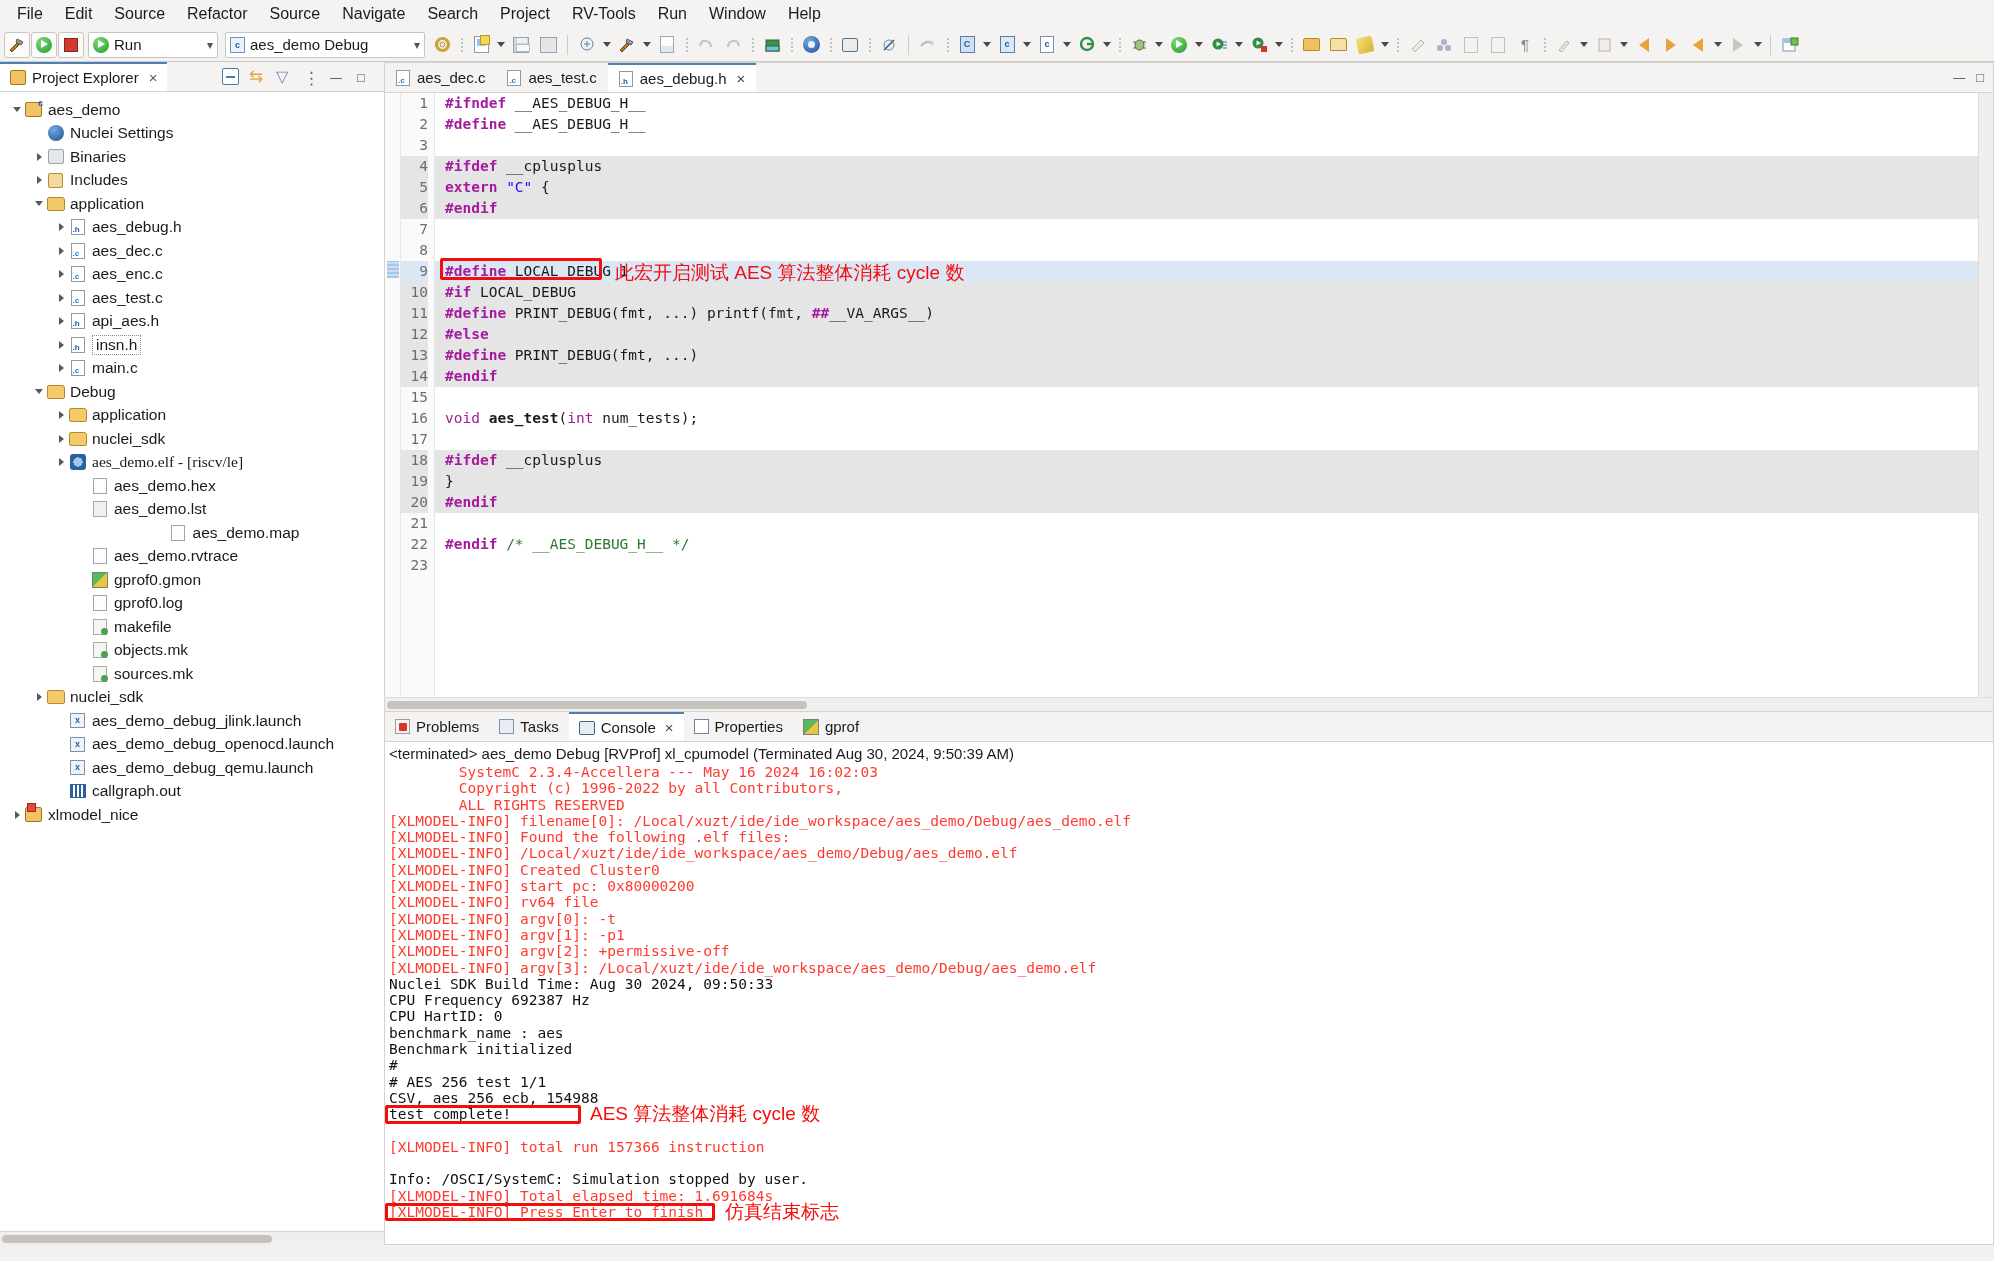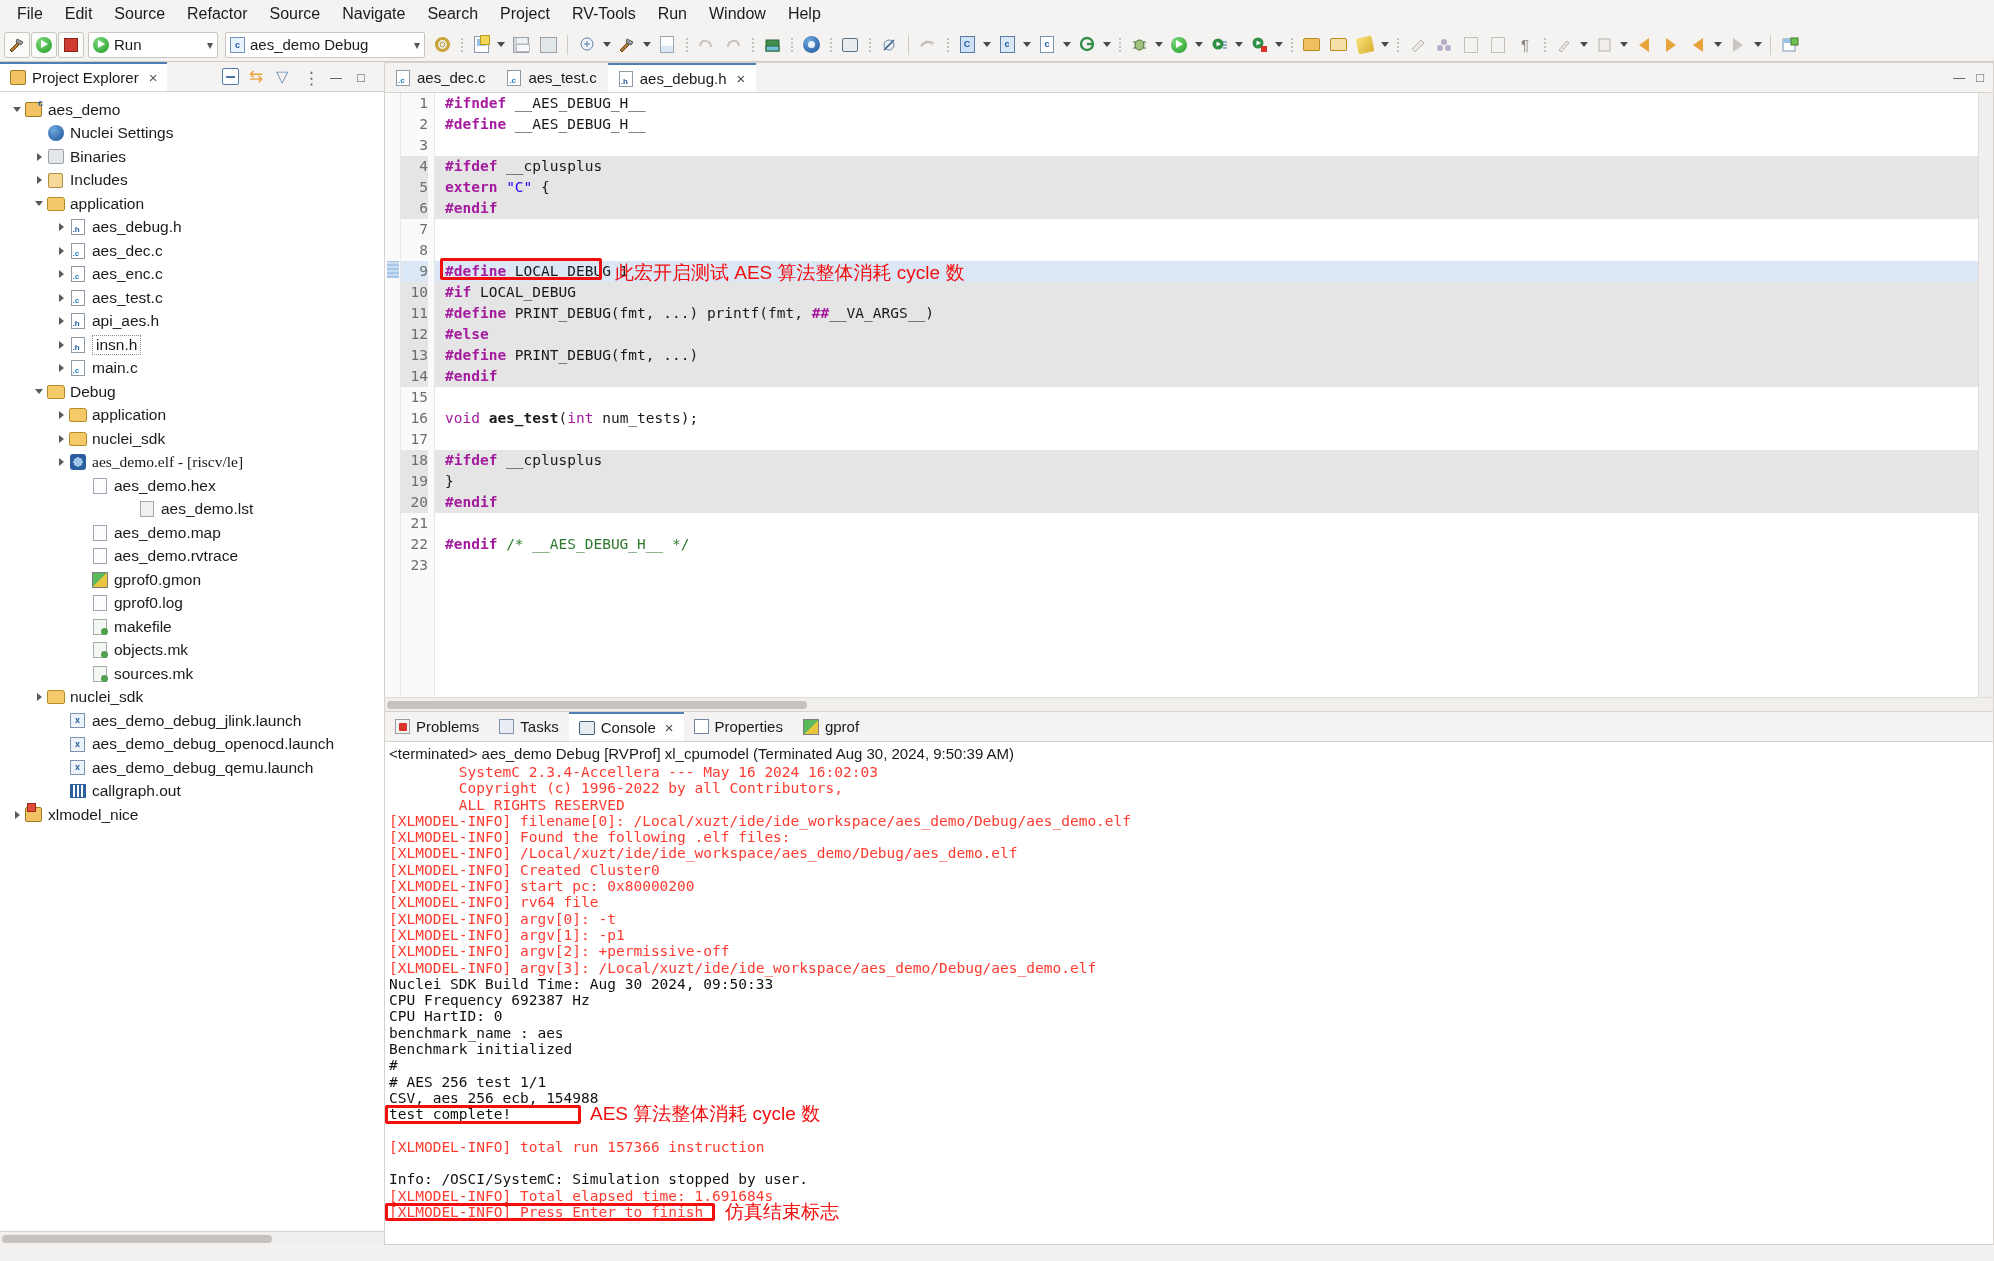--- a/index.html
+++ b/index.html
@@ -585,28 +585,28 @@
             </span>
             <span class="tlabel">aes_demo.elf - [riscv/le]</span>
           </div>
           <div class="trow" style="padding-left: 76px;">
             <span class="twist "></span>
             <span class="ticon">
               <span class="i-file" style="position: relative;"></span>
             </span>
             <span class="tlabel">aes_demo.hex</span>
           </div>
-          <div class="trow" style="padding-left: 76px; margin-left: 47px;">
+          <div class="trow" style="padding-left: 76px;">
             <span class="twist "></span>
             <span class="ticon">
               <span class="i-lst" style="position: relative;"></span>
             </span>
             <span class="tlabel">aes_demo.lst</span>
           </div>
-          <div class="trow" style="padding-left: 76px;">
+          <div class="trow" style="padding-left: 76px; justify-content: center;">
             <span class="twist "></span>
             <span class="ticon">
               <span class="i-file" style="position: relative;"></span>
             </span>
             <span class="tlabel">aes_demo.map</span>
           </div>
           <div class="trow" style="padding-left: 76px;">
             <span class="twist "></span>
             <span class="ticon">
               <span class="i-file" style="position: relative;"></span>

